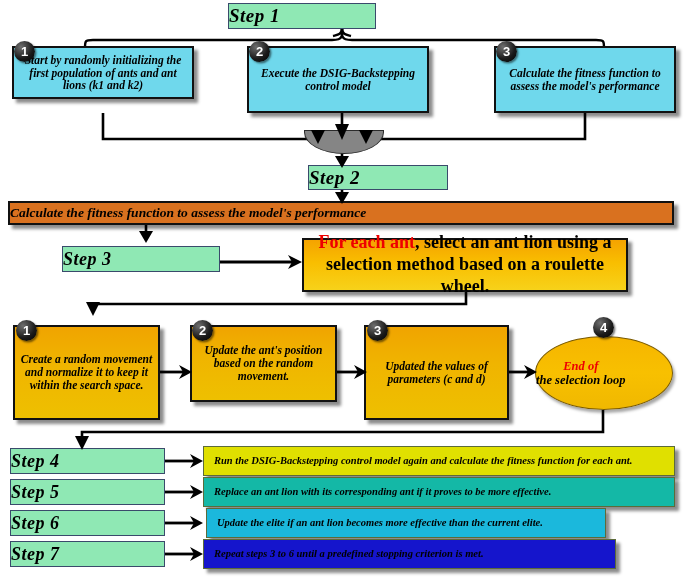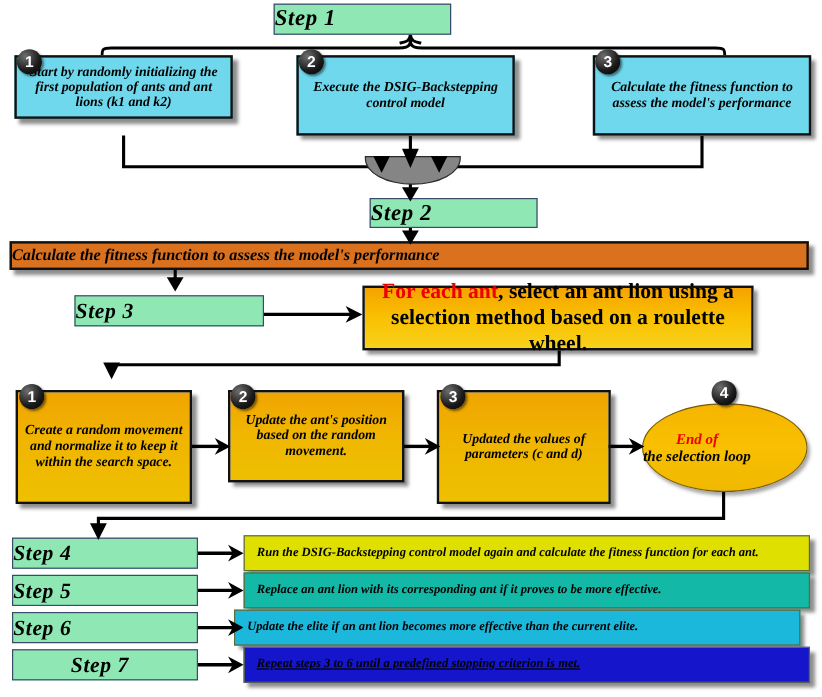--- a/index.html
+++ b/index.html
@@ -280,24 +280,24 @@
   <div class="node step-pill small" style="left:10px;top:479px;width:155px;height:26px;">
     <span>Step 5</span>
   </div>
   <div class="node desc-bar shadowed" style="left:203px;top:477px;width:472px;height:30px;background:#14b8a6;">
     <span>Replace an ant lion with its corresponding ant if it proves to be more effective.</span>
   </div>
 
   <div class="node step-pill small" style="left:10px;top:510px;width:155px;height:26px;">
     <span>Step 6</span>
   </div>
-  <div class="node desc-bar shadowed" style="left:195px;top:508px;width:472px;height:30px;background:#1bb8dc;">
+  <div class="node desc-bar shadowed" style="left:206px;top:508px;width:400px;height:30px;background:#1bb8dc;">
     <span>Update the elite if an ant lion becomes more effective than the current elite.</span>
   </div>
 
-  <div class="node step-pill small" style="left:10px;top:541px;width:155px;height:26px;padding-left:48px;">
+  <div class="node step-pill small" style="left:10px;top:541px;width:155px;height:26px;">
     <span>Step 7</span>
   </div>
-  <div class="node desc-bar shadowed" style="left:203px;top:539px;width:472px;height:30px;background:#1515cc;text-decoration:underline;">
+  <div class="node desc-bar shadowed" style="left:203px;top:539px;width:413px;height:30px;background:#1515cc;">
     <span>Repeat steps 3 to 6 until a predefined stopping criterion is met.</span>
   </div>
 
 </div>
 
 </body></html>

